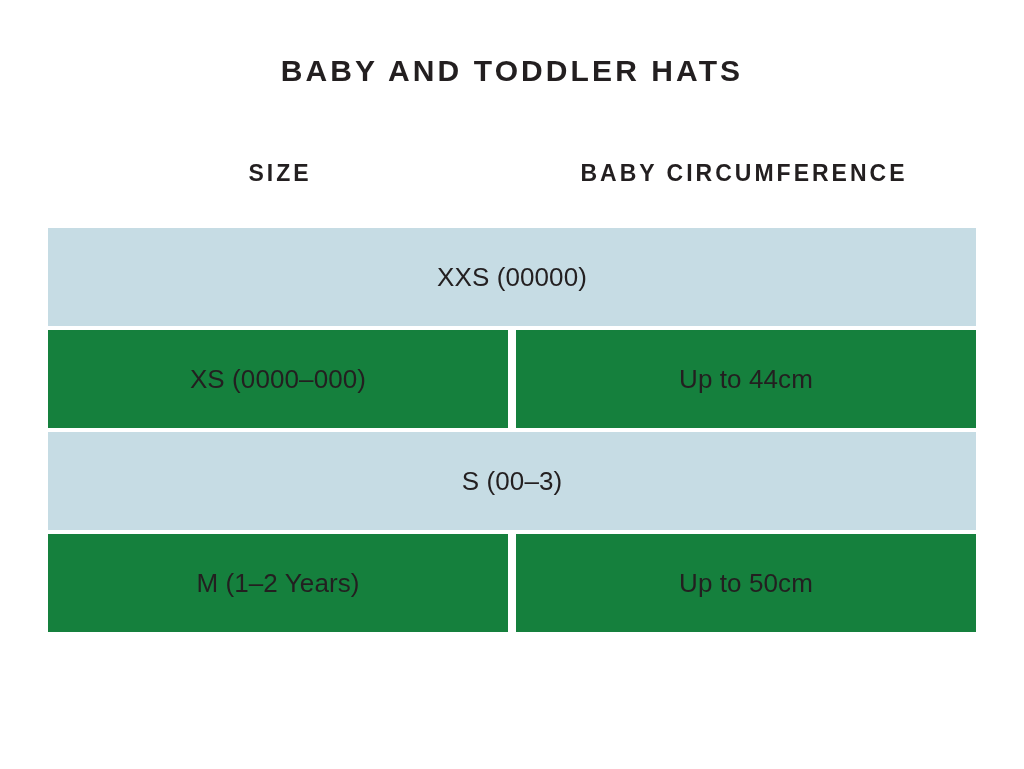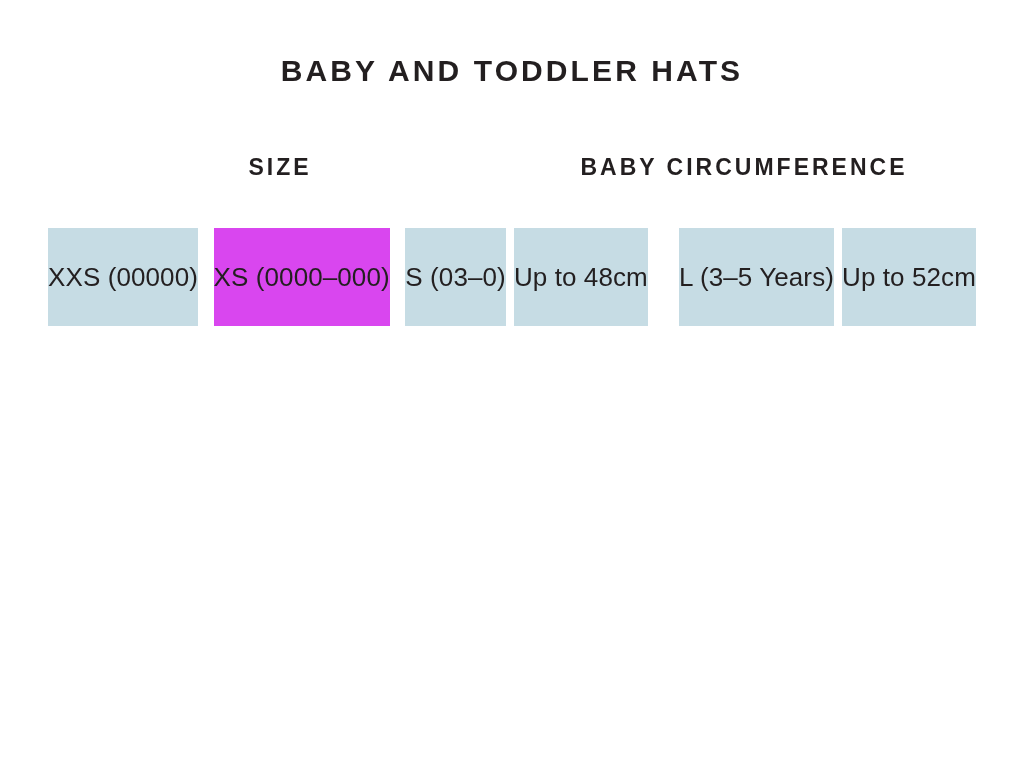--- a/index.html
+++ b/index.html
@@ -35,21 +35,21 @@
     font-weight: 700;
     letter-spacing: 3.1px;
     color: #231f20;
     line-height: 1.2;
     white-space: nowrap;
   }
 
   
   .col-headers {
     position: absolute;
-    top: 154px;
+    top: 160px;
     left: 48px;
     width: 928px;
     display: flex;
   }
   .col-header {
     flex: 1 1 0;
     text-align: center;
     font-size: 23px;
     font-weight: 700;
     letter-spacing: 3.0px;
@@ -58,43 +58,42 @@
     line-height: 1.2;
   }
 
   
   .size-table {
     position: absolute;
     top: 228px;
     left: 48px;
     width: 928px;
     display: flex;
-    flex-direction: row;
+    flex-direction: column;
     gap: 4px;
-    justify-content: space-between;
   }
   .table-row {
     display: flex;
     gap: 8px;
     height: 98px;
   }
   .cell {
     flex: 1 1 0;
     display: flex;
     align-items: center;
     justify-content: center;
     font-size: 26px;
     font-weight: 400;
     color: #231f20;
     letter-spacing: 0.1px;
     white-space: nowrap;
     box-sizing: border-box;
   }
   .row-odd .cell  { background: #c6dce4; }
-  .row-even .cell { background: #d946ef; }
+  .row-even .cell { background: #15803d; }
 </style>
 </head>
 <body>
 
 <div class="chart-wrap">
 
   <div class="chart-title">BABY AND TODDLER HATS</div>
 
   <div class="col-headers">
     <div class="col-header">SIZE</div>
@@ -102,29 +101,27 @@
   </div>
 
   <div class="size-table">
 
     <div class="table-row row-odd">
       <div class="cell">XXS (00000)</div>
     </div>
 
     <div class="table-row row-even">
       <div class="cell">XS (0000–000)</div>
+      <div class="cell">Up to 44cm</div>
     </div>
 
     <div class="table-row row-odd">
-      <div class="cell">S (03–0)</div>
-      <div class="cell">Up to 48cm</div>
+      <div class="cell">S (00–3)</div>
     </div>
 
     <div class="table-row row-even">
+      <div class="cell">M (1–2 Years)</div>
+      <div class="cell">Up to 50cm</div>
     </div>
 
-    <div class="table-row row-odd">
-      <div class="cell">L (3–5 Years)</div>
-      <div class="cell">Up to 52cm</div>
-    </div>
 
   </div>
 </div>
 
 </body></html>

